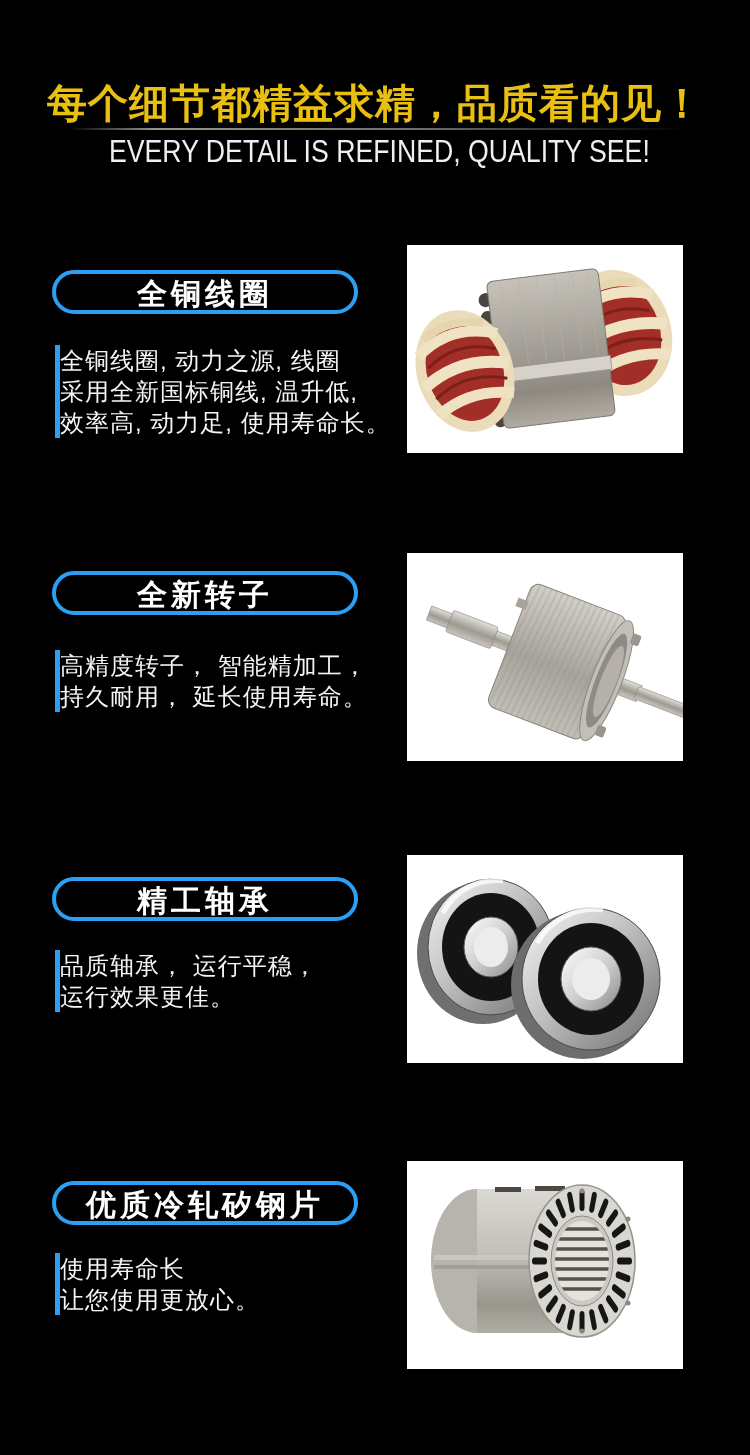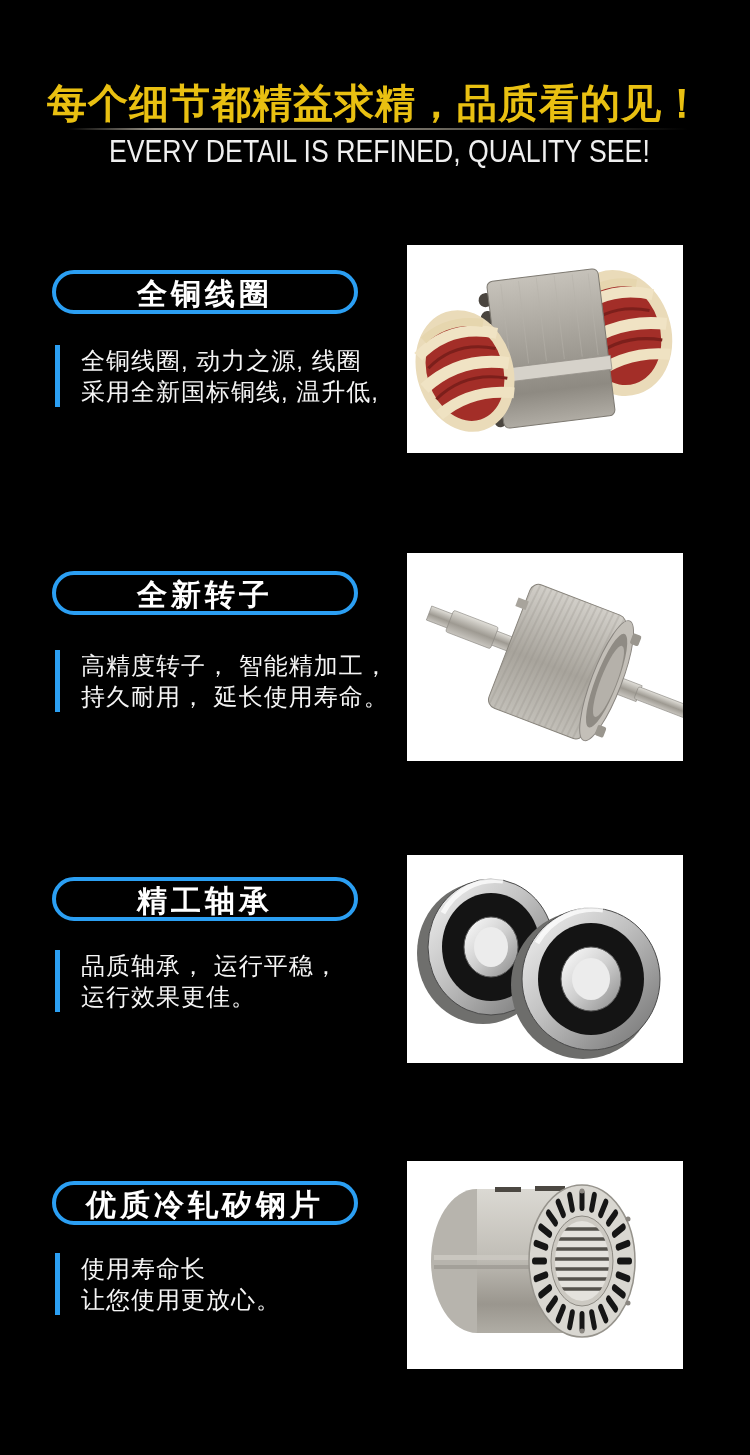--- a/index.html
+++ b/index.html
@@ -25,21 +25,21 @@
   .title-en span{display:inline-block;transform:scaleX(.86);transform-origin:50% 50%;white-space:nowrap}
   
   .pill{
     position:absolute;left:52px;width:306px;height:44px;box-sizing:border-box;
     border:4px solid var(--accent,#2b9ff3);border-radius:26px;background:#000;
     display:flex;align-items:flex-start;justify-content:center;
   }
   .pill span{color:#fff;font-size:30px;font-weight:700;letter-spacing:4px;white-space:nowrap}
   .desc{
     position:absolute;left:55px;
-    border-left:5px solid var(--accent,#2b9ff3);padding-left:21px;
+    border-left:5px solid var(--accent,#2b9ff3);padding-left:0;
     color:var(--white,#f5f5f5);
   }
   .desc p{margin:0;font-size:24px;line-height:31px;letter-spacing:1px;white-space:nowrap;font-weight:400}
   .photo{
     position:absolute;left:407px;width:276px;height:208px;margin:0;
     background:var(--photo-bg,#fff);
   }
   .photo svg{display:block;width:100%;height:100%}
 </style>
 </head>
@@ -55,20 +55,21 @@
     </div>
   </header>
 
   <section>
     <div class="pill" style="top:270px">
       <span>全铜线圈</span>
     </div>
     <div class="desc" style="top:345px">
       <p>全铜线圈, 动力之源, 线圈</p>
       <p>采用全新国标铜线, 温升低,</p>
+      <p>效率高, 动力足, 使用寿命长。</p>
     </div>
     <figure class="photo" style="top:245px">
       <svg viewBox="0 0 276 208" xmlns="http://www.w3.org/2000/svg">
         <defs>
           <linearGradient id="g1core" x1="0" y1="0" x2="0" y2="1">
             <stop offset="0" stop-color="#c6c2ba"></stop>
               <stop offset="0.45" stop-color="#a5a199"></stop>
             <stop offset="0.78" stop-color="#8e8a82"></stop>
               <stop offset="1" stop-color="#b0aca4"></stop>
           </linearGradient>

